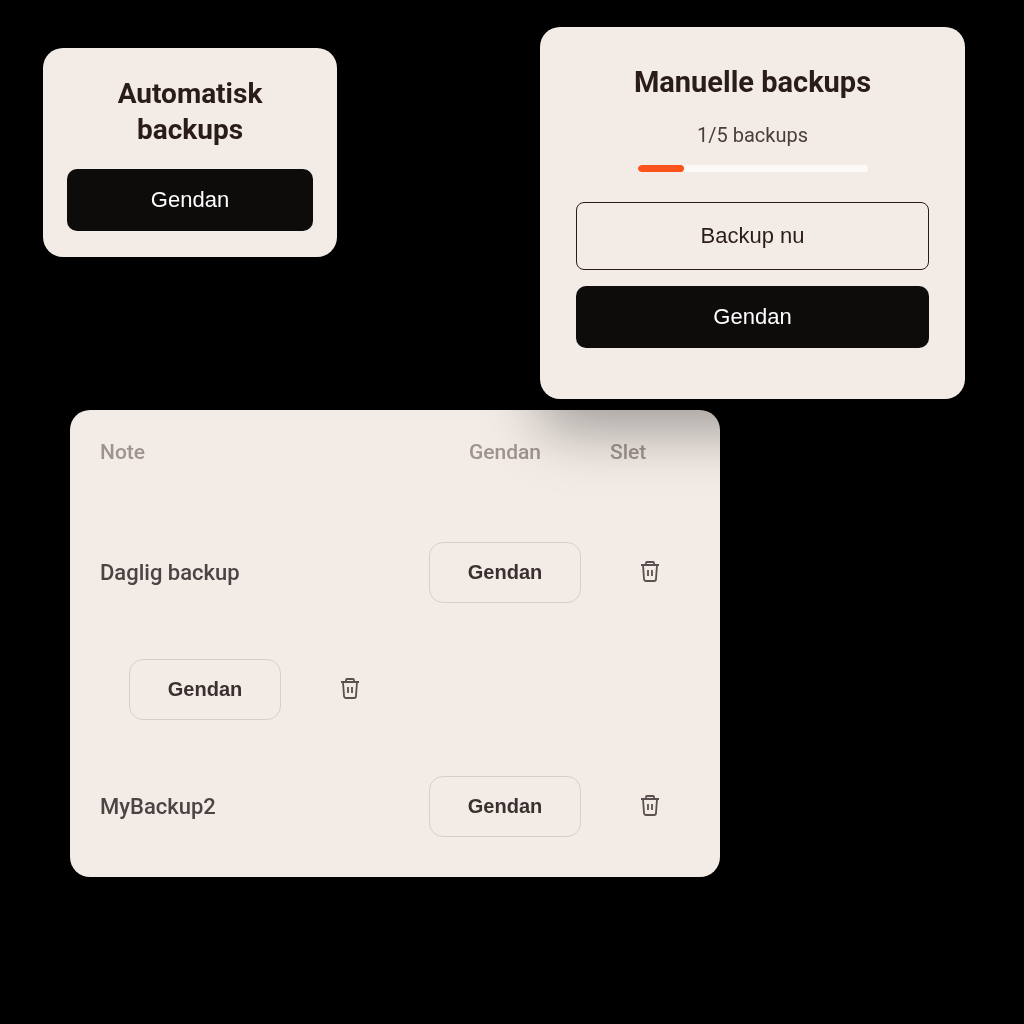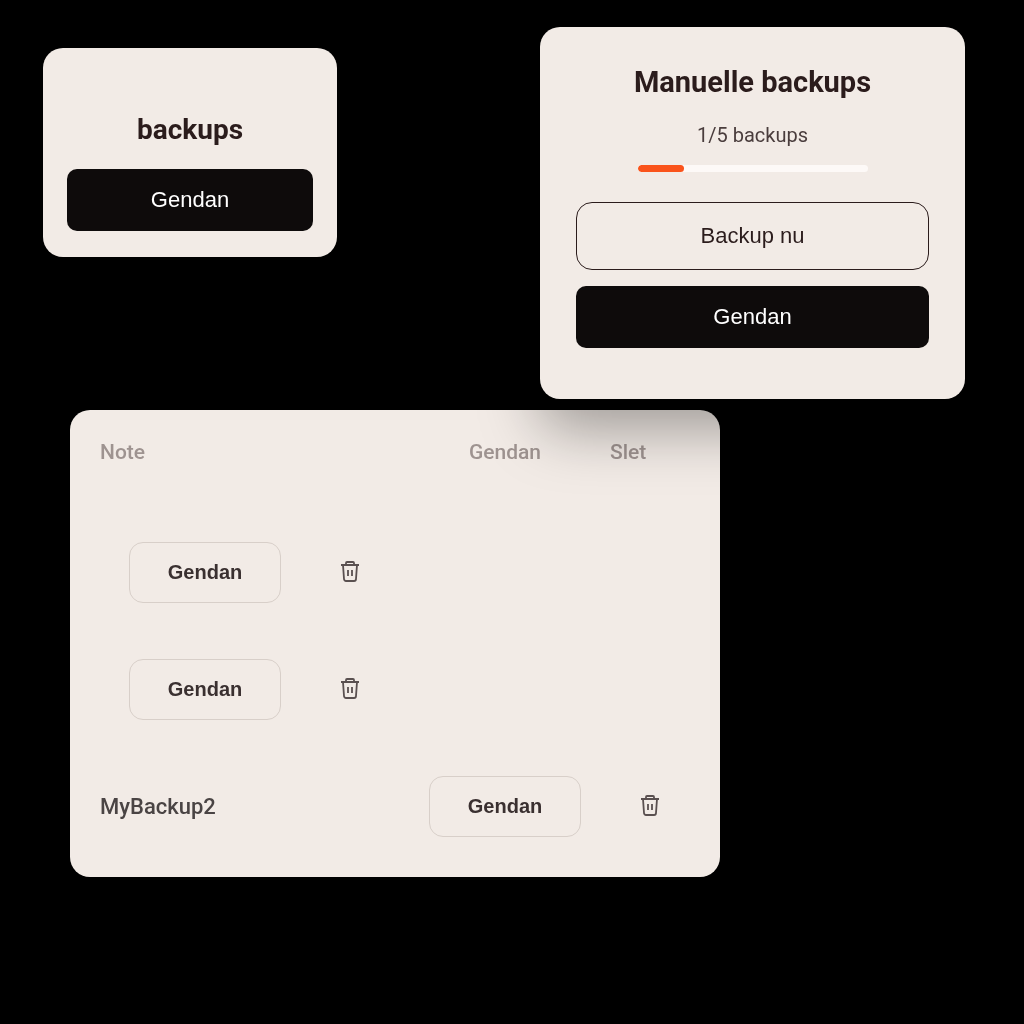--- a/index.html
+++ b/index.html
@@ -78,21 +78,21 @@
       height: 100%;
       width: 20%;
       background: #fa531b;
       border-radius: 4px;
     }
     .btn-outline {
       width: 100%;
       background: transparent;
       color: #2b1c1c;
       border: 1.5px solid #2b1c1c;
-      border-radius: 16px;
+      border-radius: 8px;
       padding: 20px 0;
       font-size: 22px;
       font-weight: 500;
       cursor: pointer;
       margin-bottom: 16px;
     }
     .table-card {
       left: 70px;
       top: 410px;
       width: 650px;
@@ -156,21 +156,21 @@
       stroke: currentColor;
       stroke-width: 1.8;
       fill: none;
     }
   </style>
 </head>
 <body>
 
 <div class="card auto-card">
   <div class="auto-title">
-    <br>
+    <span>Automatisk</span><br>
     <span>backups</span>
   </div>
   <button class="btn-dark">Gendan</button>
 </div>
 
 <div class="card manual-card">
   <div class="manual-title">Manuelle backups</div>
   <div class="progress-label">1/5 backups</div>
   <div class="progress-bar">
     <div class="progress-fill"></div>
@@ -180,20 +180,21 @@
 </div>
 
 <div class="card table-card">
   <div class="table-head">
     <div class="th th-note">Note</div>
     <div class="th th-restore">Gendan</div>
     <div class="th th-delete">Slet</div>
   </div>
 
   <div class="table-row">
+    <div class="td-note">Daglig backup</div>
     <div class="td-restore">
       <button class="btn-restore">Gendan</button>
     </div>
     <div class="td-delete">
       <button class="trash-btn">
         <svg class="trash-icon" viewBox="0 0 24 24">
           <path d="M3 6h18M8 6V4a1 1 0 011-1h6a1 1 0 011 1v2M19 6l-1 14a2 2 0 01-2 2H8a2 2 0 01-2-2L5 6M10 11v6M14 11v6"></path>
         </svg>
       </button>
     </div>

